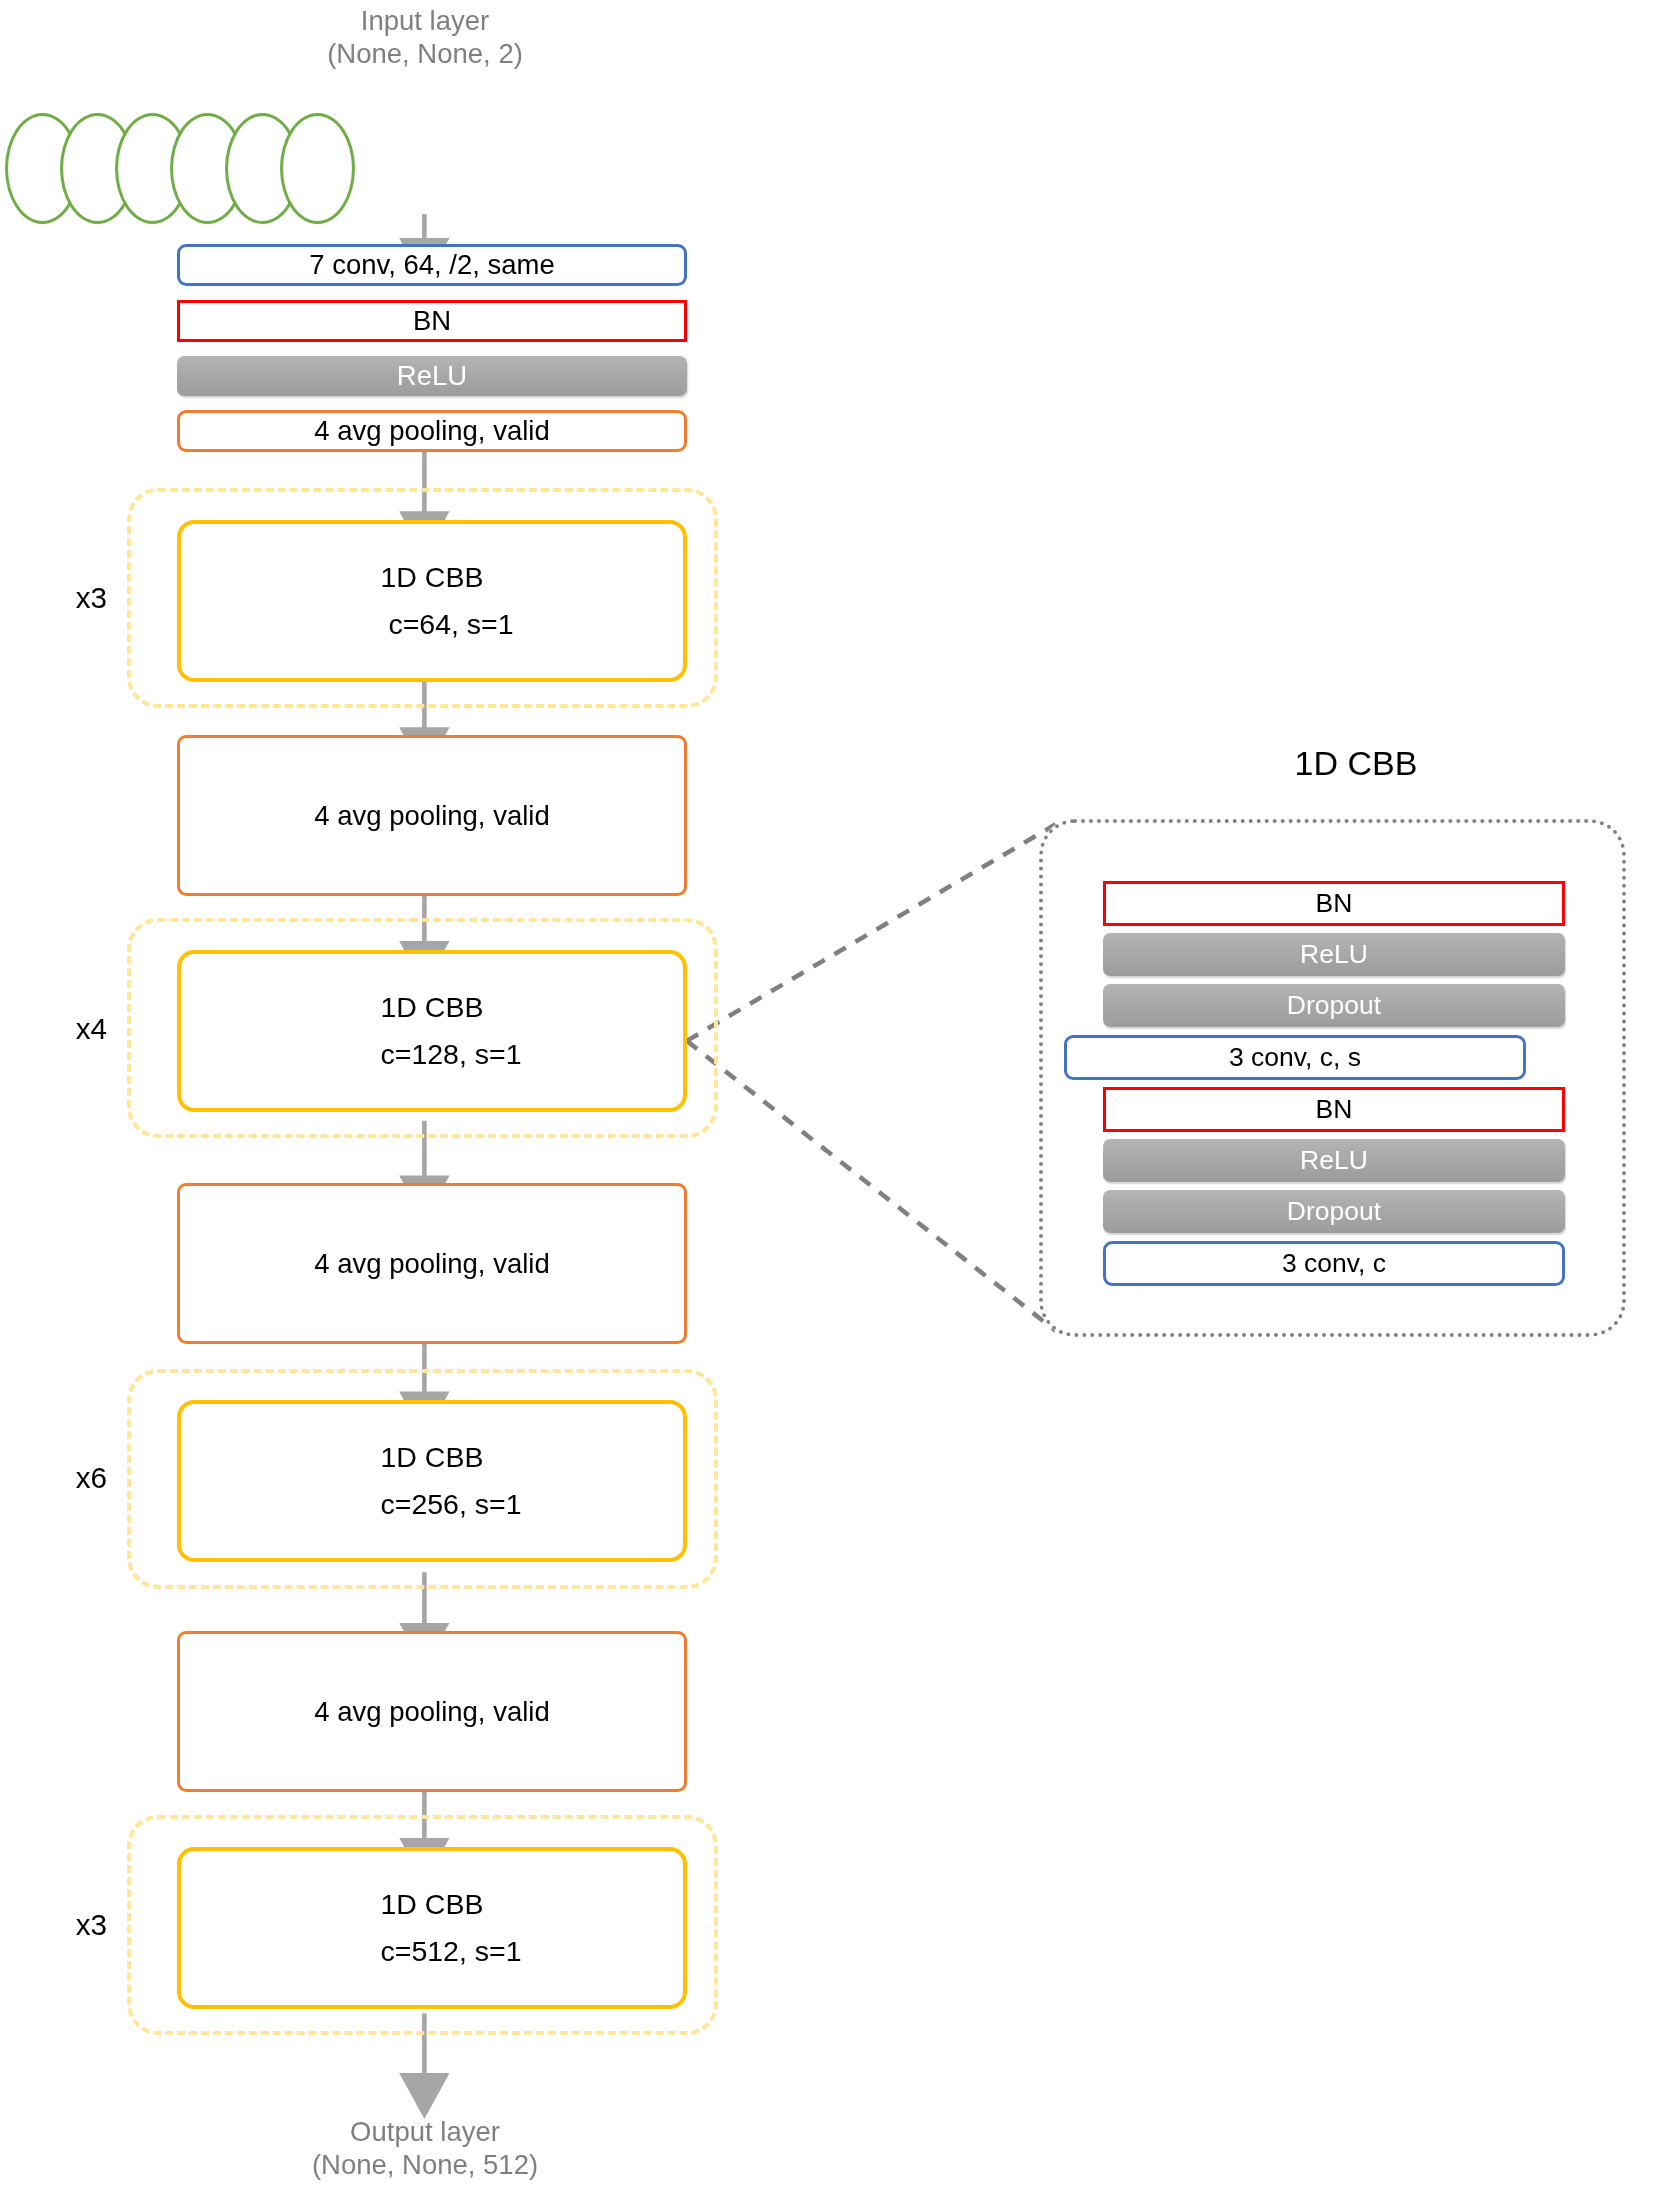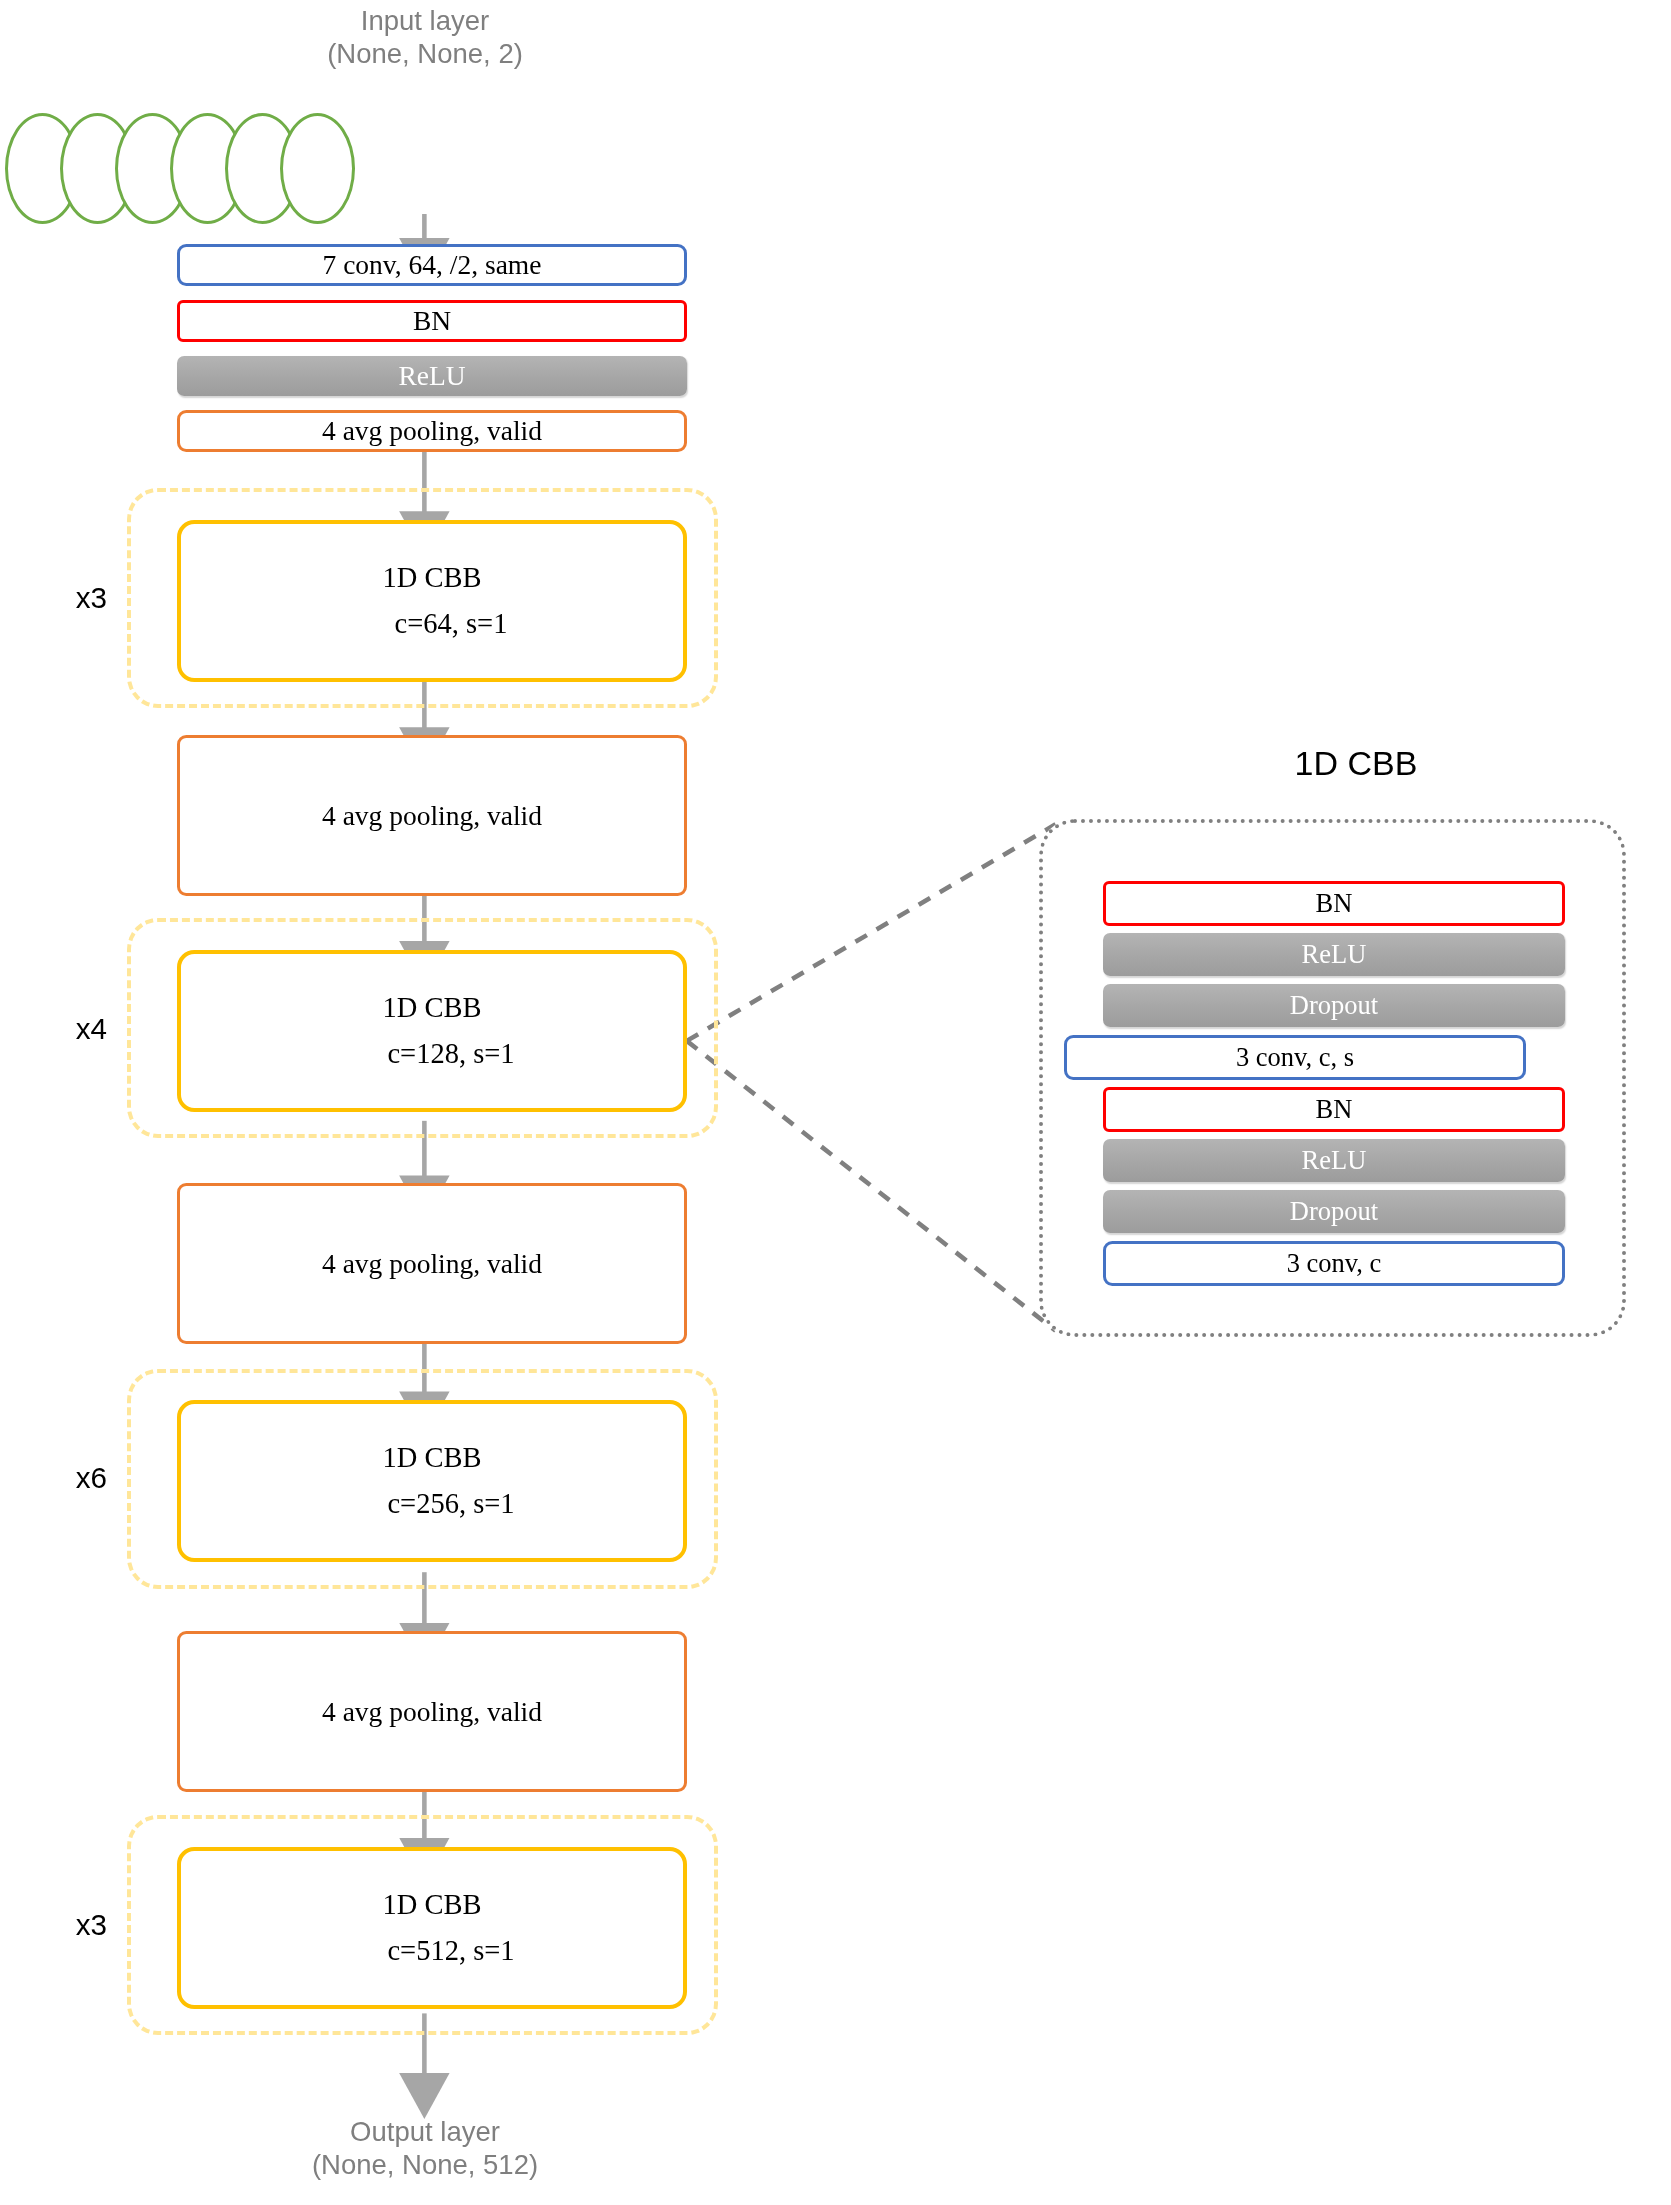--- a/index.html
+++ b/index.html
@@ -27,25 +27,25 @@
   
   .neuron{
     position:absolute;border:3.6px solid #70AD47;border-radius:50%;
     background:#ffffff;box-sizing:border-box;
   }
 
   
   .pill{
     position:absolute;box-sizing:border-box;display:flex;
     align-items:center;justify-content:center;
-    font-family:Liberation Serif, serif;
+    font-family:Liberation Sans, sans-serif;
     background:#ffffff;
   }
   .pill.blue{border:3.6px solid #4472C4;border-radius:9.2px;color:#000;}
-  .pill.red{border:3.6px solid #FF0000;border-radius:6px;color:#000;}
+  .pill.red{border:3.6px solid #FF0000;border-radius:0;color:#000;}
   .pill.orange{border:3.6px solid #ED7D31;border-radius:9.2px;color:#000;}
   .pill.gray{
     border:none;border-radius:7.1px;color:#ffffff;
     background:linear-gradient(180deg,#B4B4B4 0%,#A6A6A6 55%,#9C9C9C 100%);
     box-shadow:1px 1.5px 1.5px rgba(0,0,0,0.17);
   }
   .pill.goldbox{
     border:4.6px solid #FFC000;border-radius:17.3px;color:#000;
     flex-direction:column;
   }

